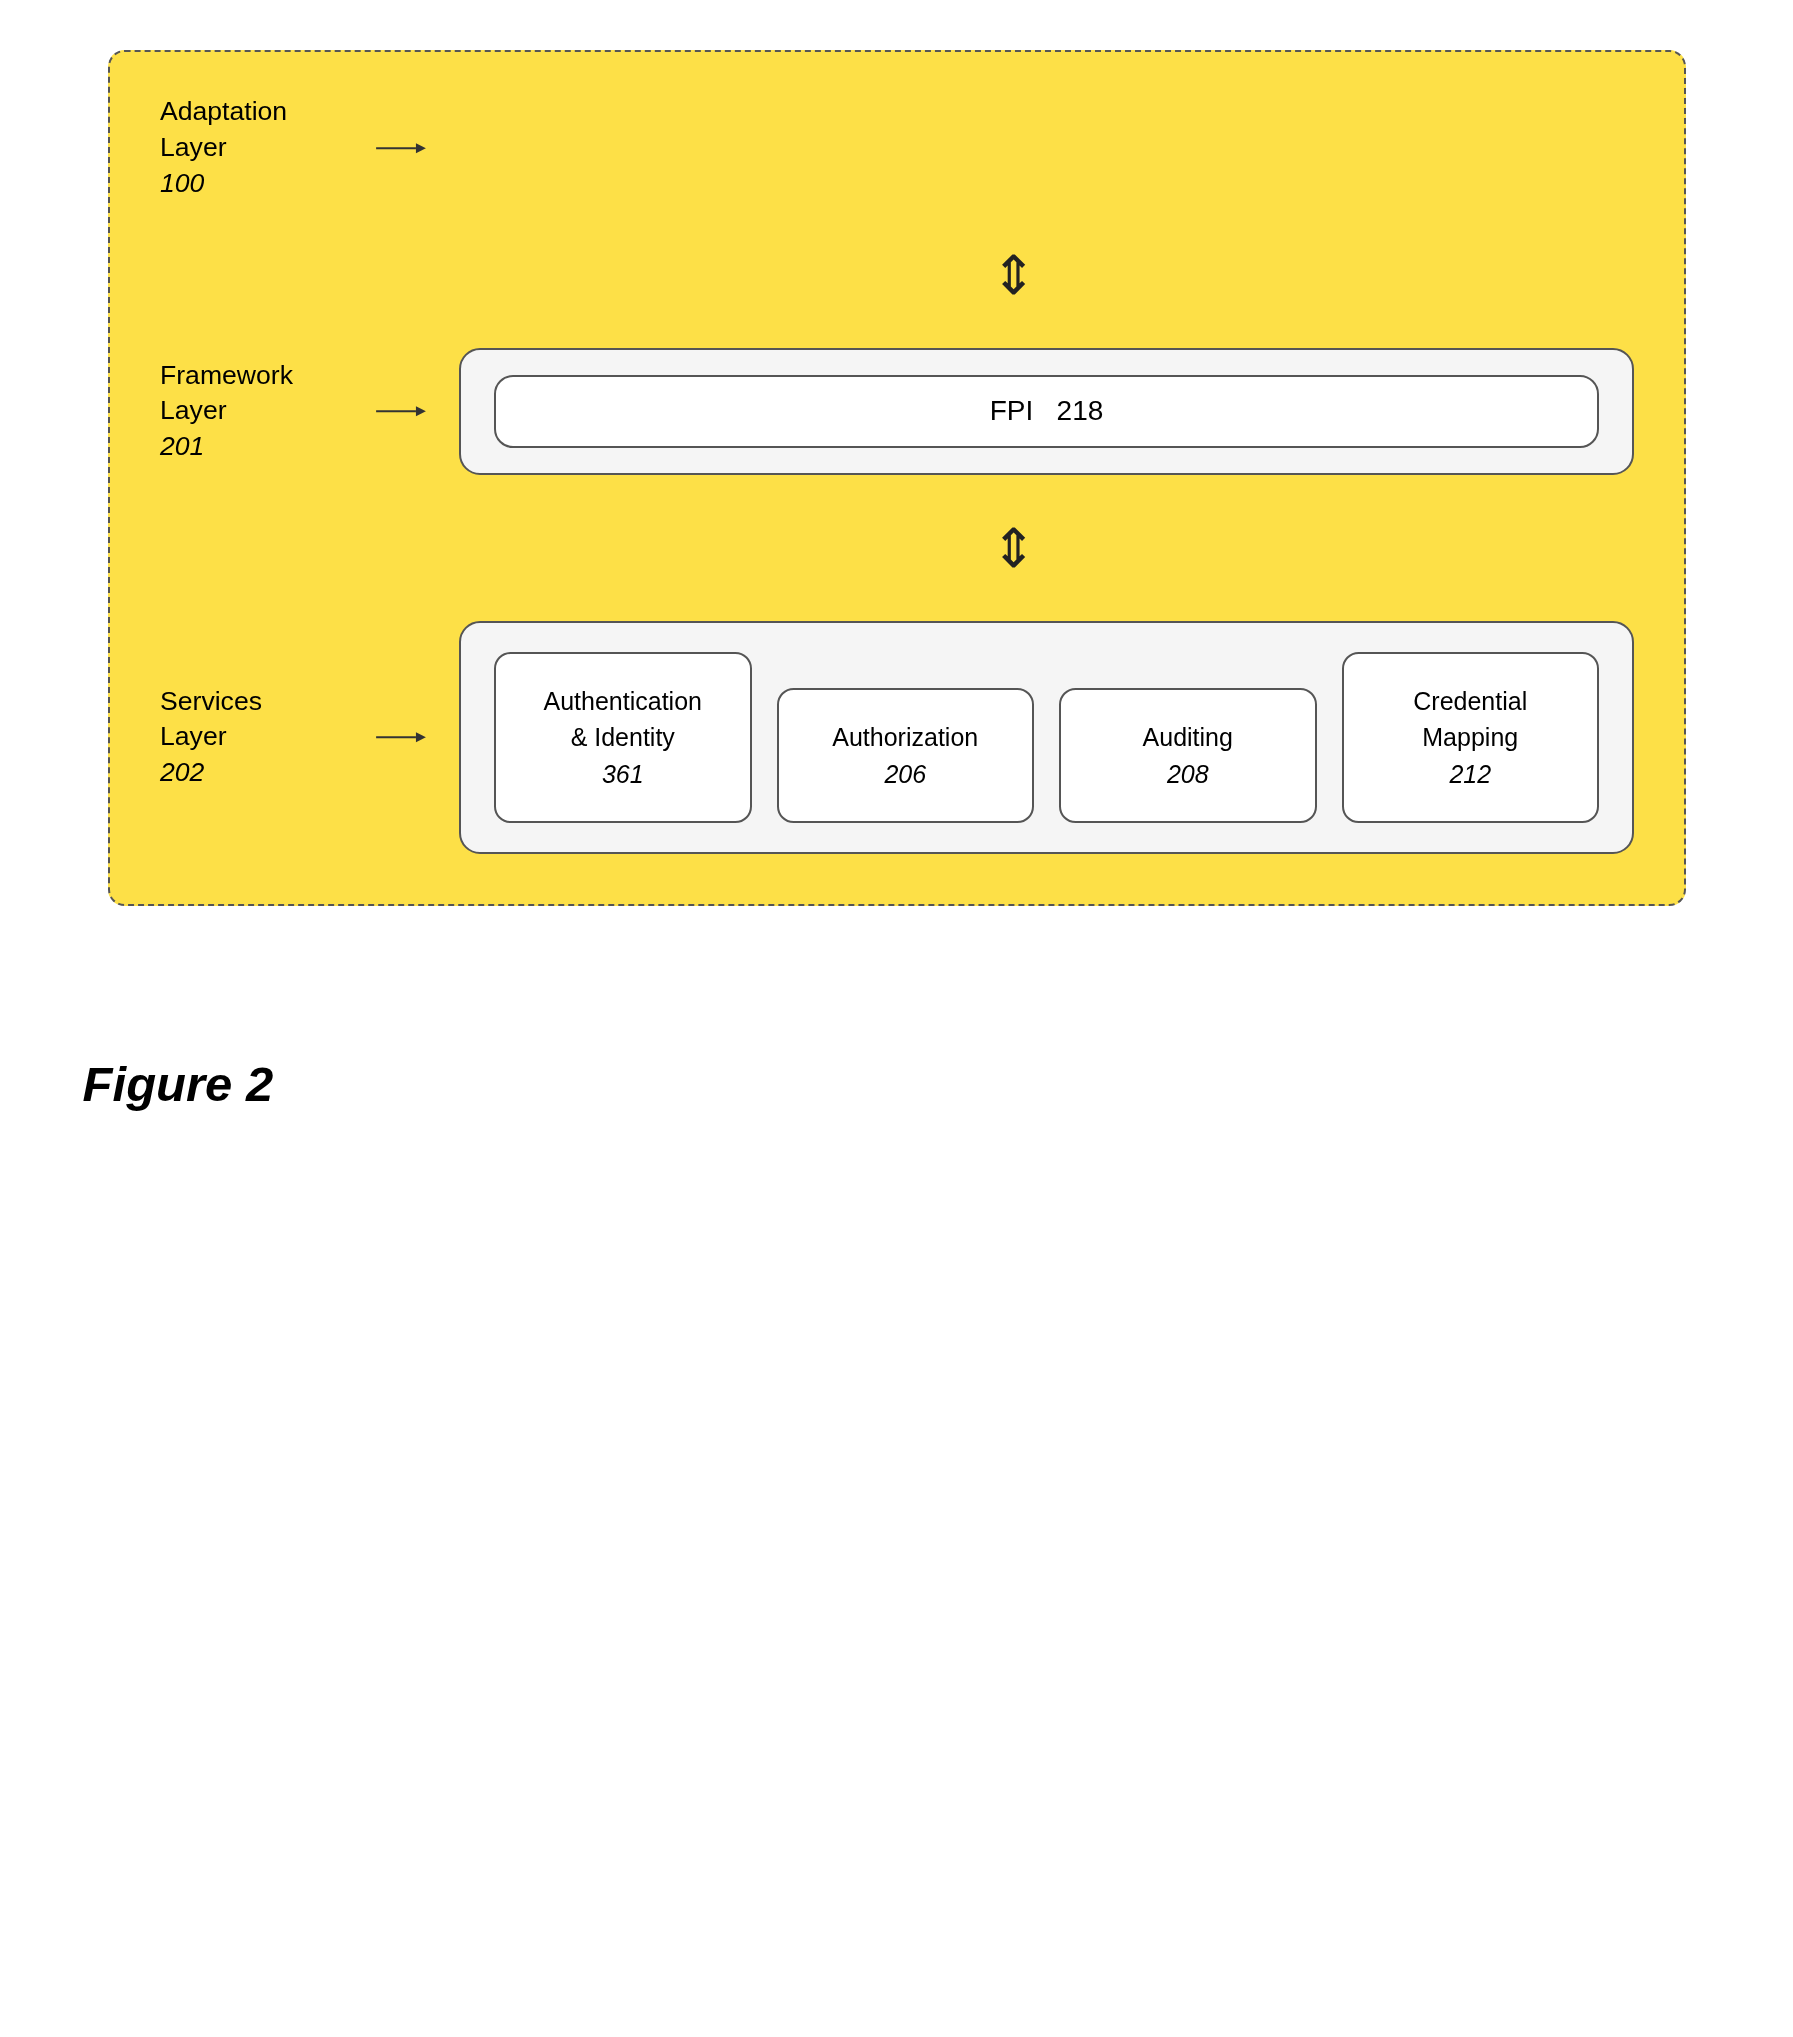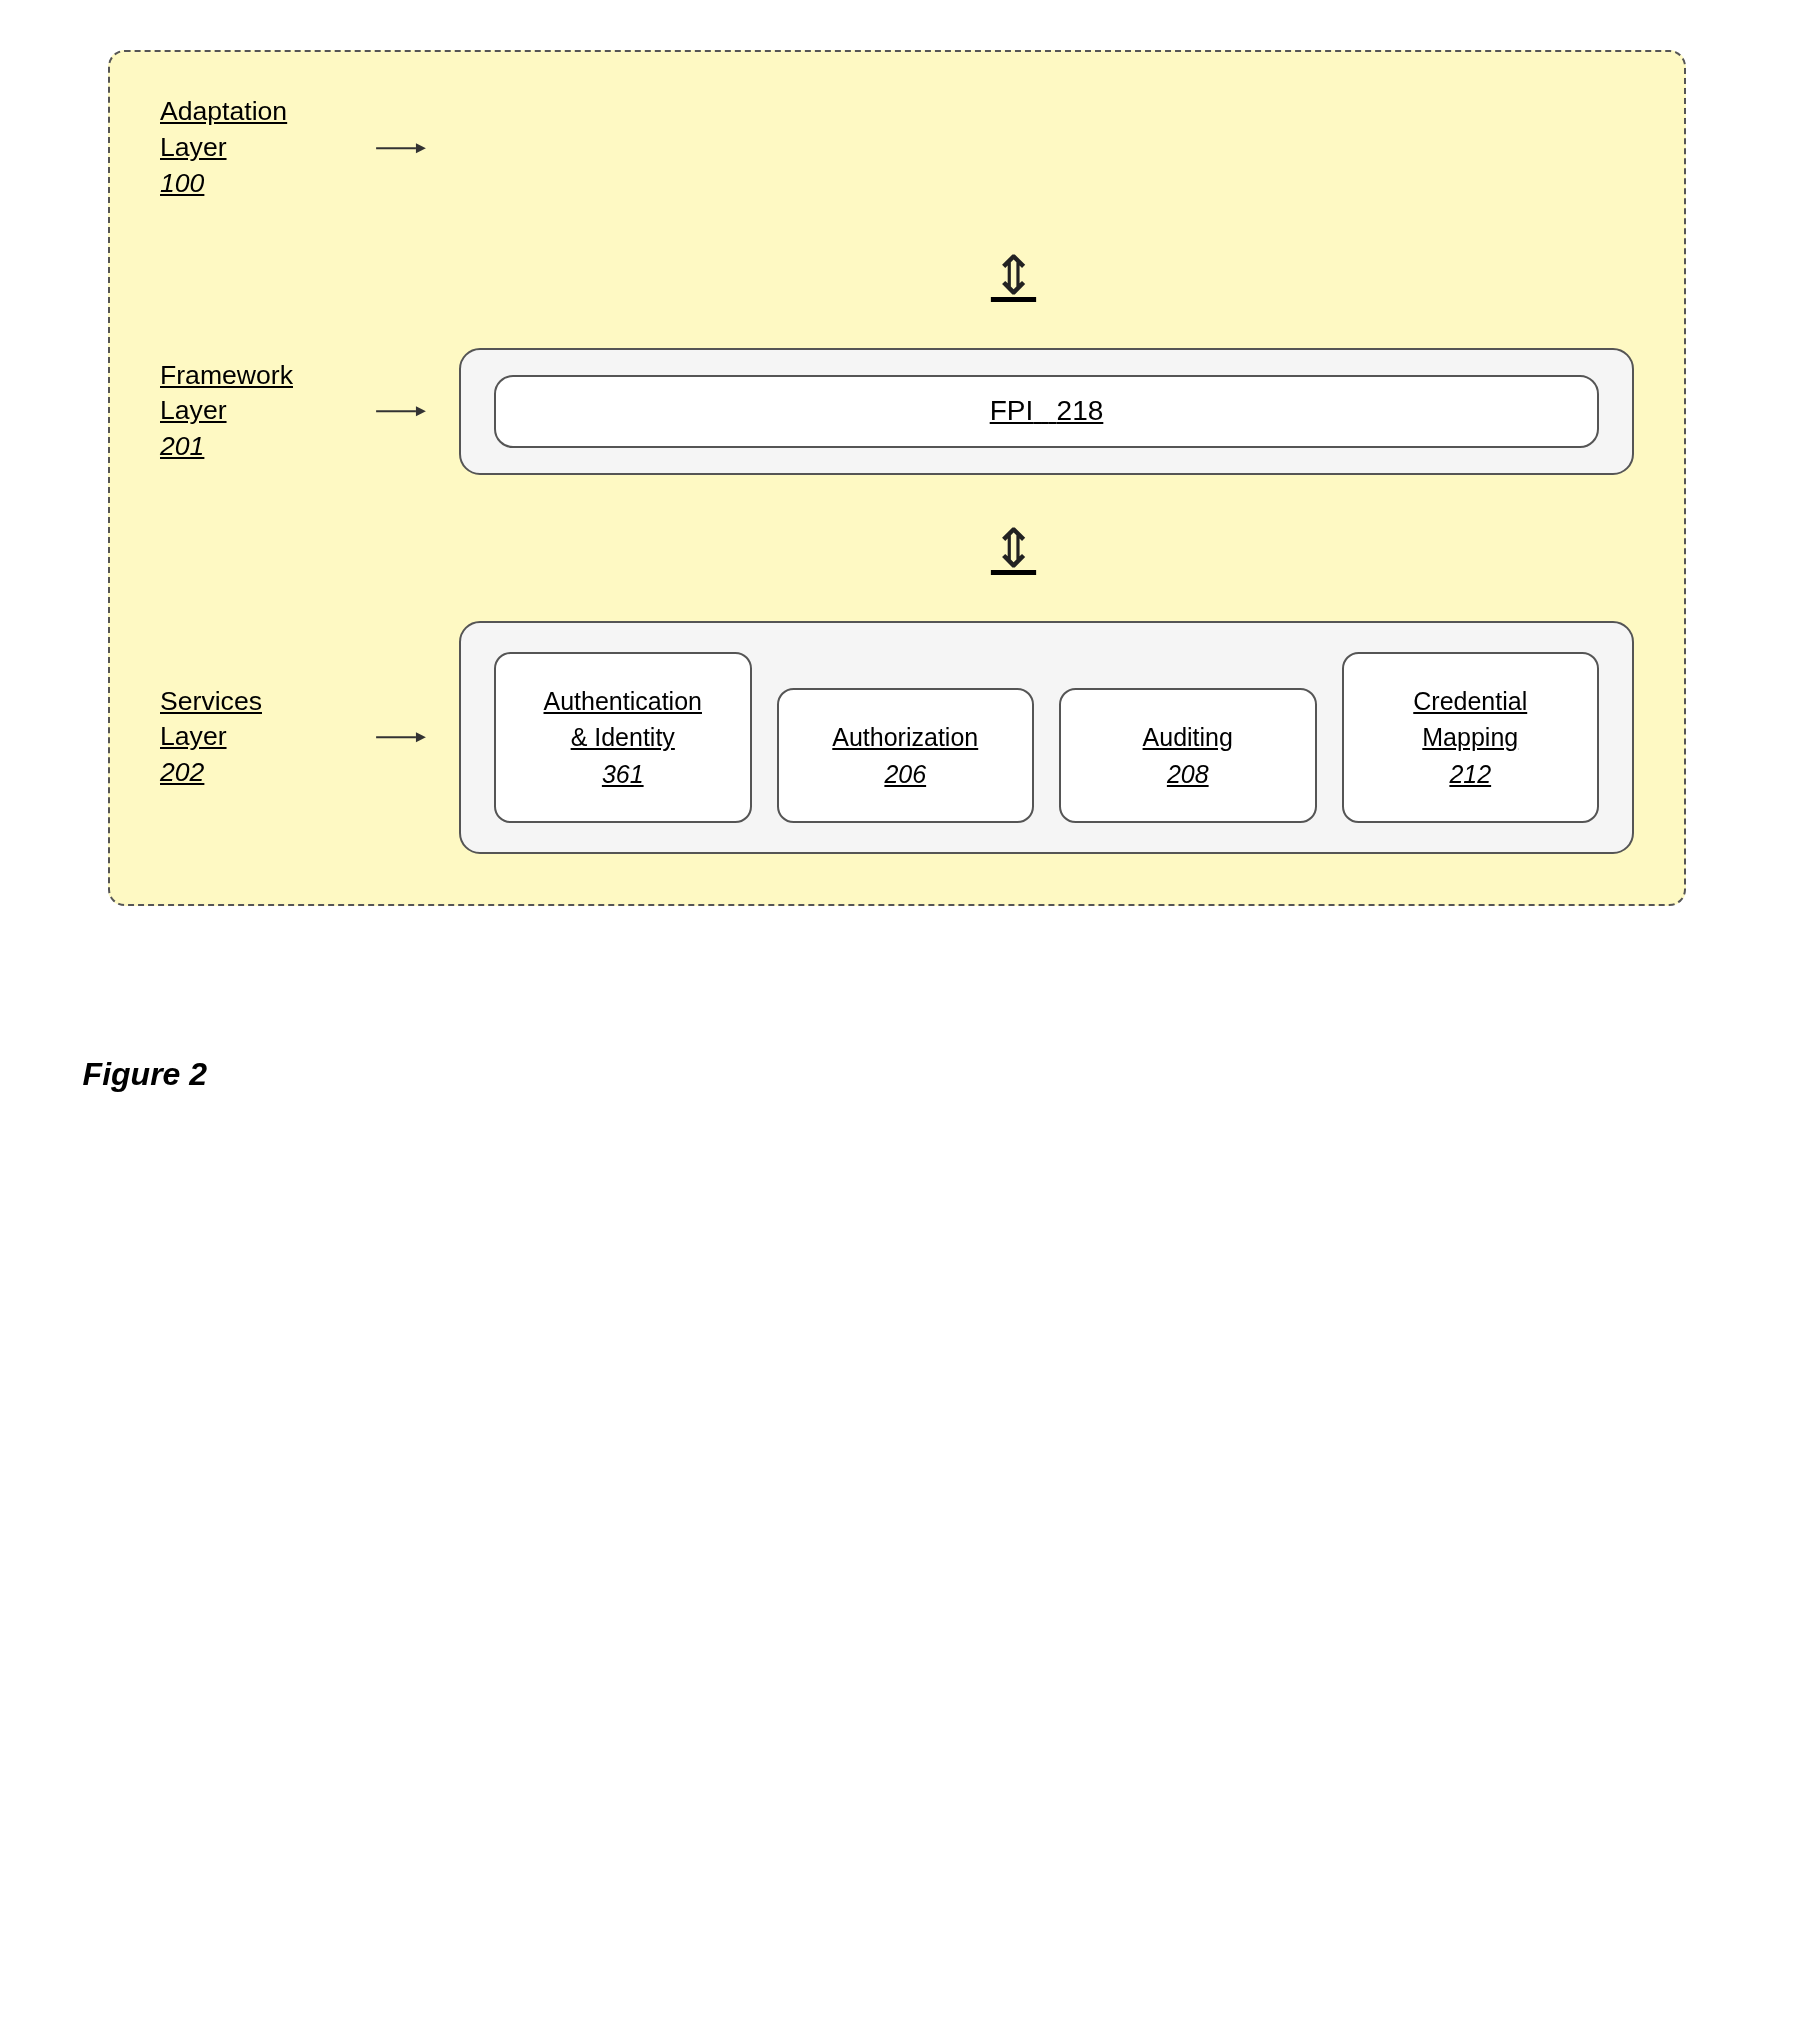--- a/index.html
+++ b/index.html
@@ -25,25 +25,24 @@
       margin-bottom: 16.6px;
       color: #000;
     }
 
     
     .ssm-outer-box {
       border: 2.5px dashed #555;
       border-radius: 16.6px;
       padding: 42px 50px 50px 50px;
       position: relative;
-      background: #fef9c3;
+      background: #fde047;
       width: 100%;
       max-width: 1578px;
       margin: 0 auto;
-      text-decoration: underline;
     }
 
     
     .layers-container {
       display: flex;
       flex-direction: column;
       gap: 42px;
     }
 
     .layer-row {
@@ -287,17 +286,17 @@
             </div>
 
           </div>
         </div>
       </div>
 
     </div>
   </div>
 
   <div style="margin-top: 150px; padding-left: 16.6px;">
-    <span class="figure-label" style="position: static; font-size: 32px; font-style: italic; font-weight: bold;">Figure 2</span>
+    <span class="figure-label" style="position: static; font-size: 49px; font-style: italic; font-weight: bold;">Figure 2</span>
   </div>
 
 </div>
 
 
 </body></html>

